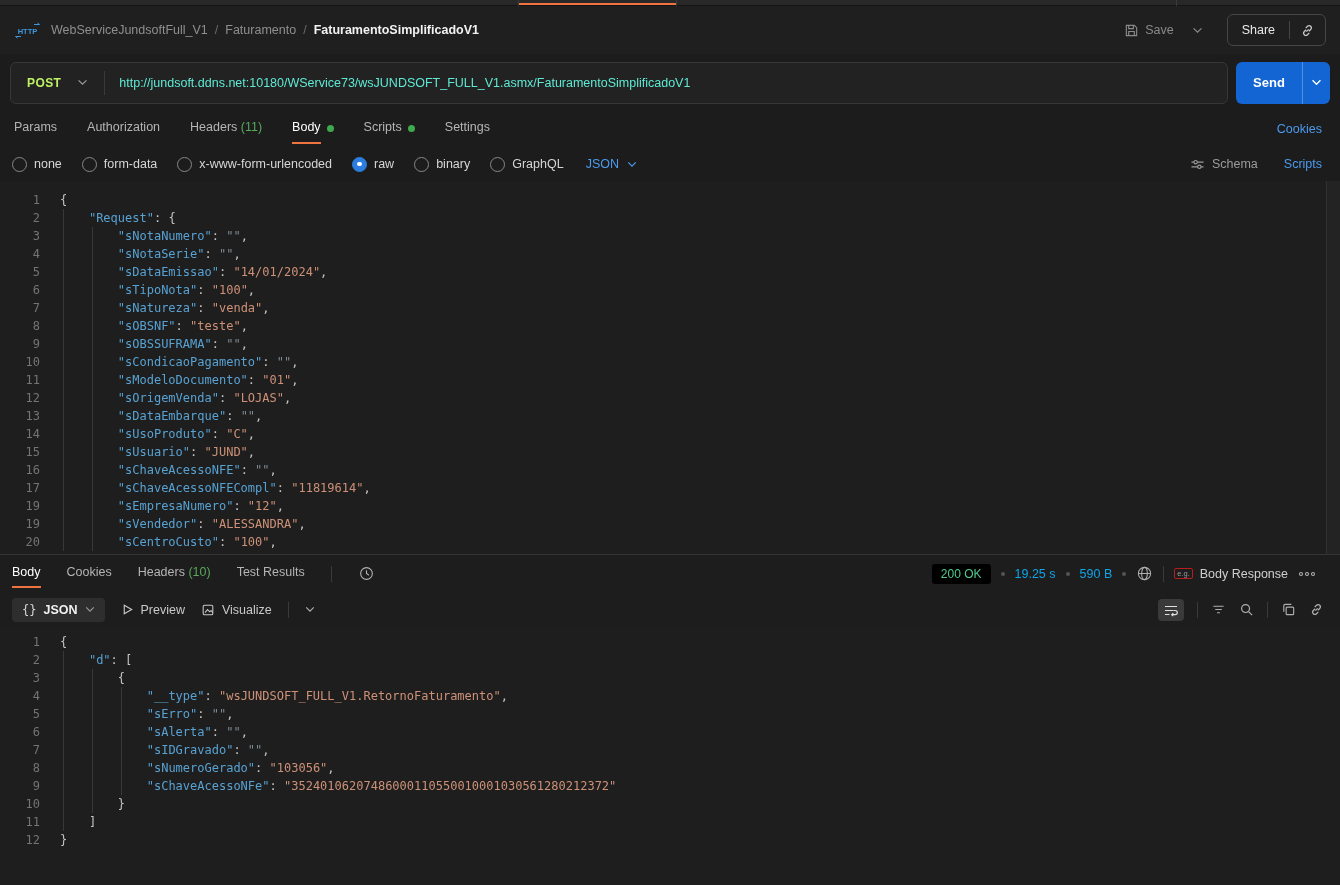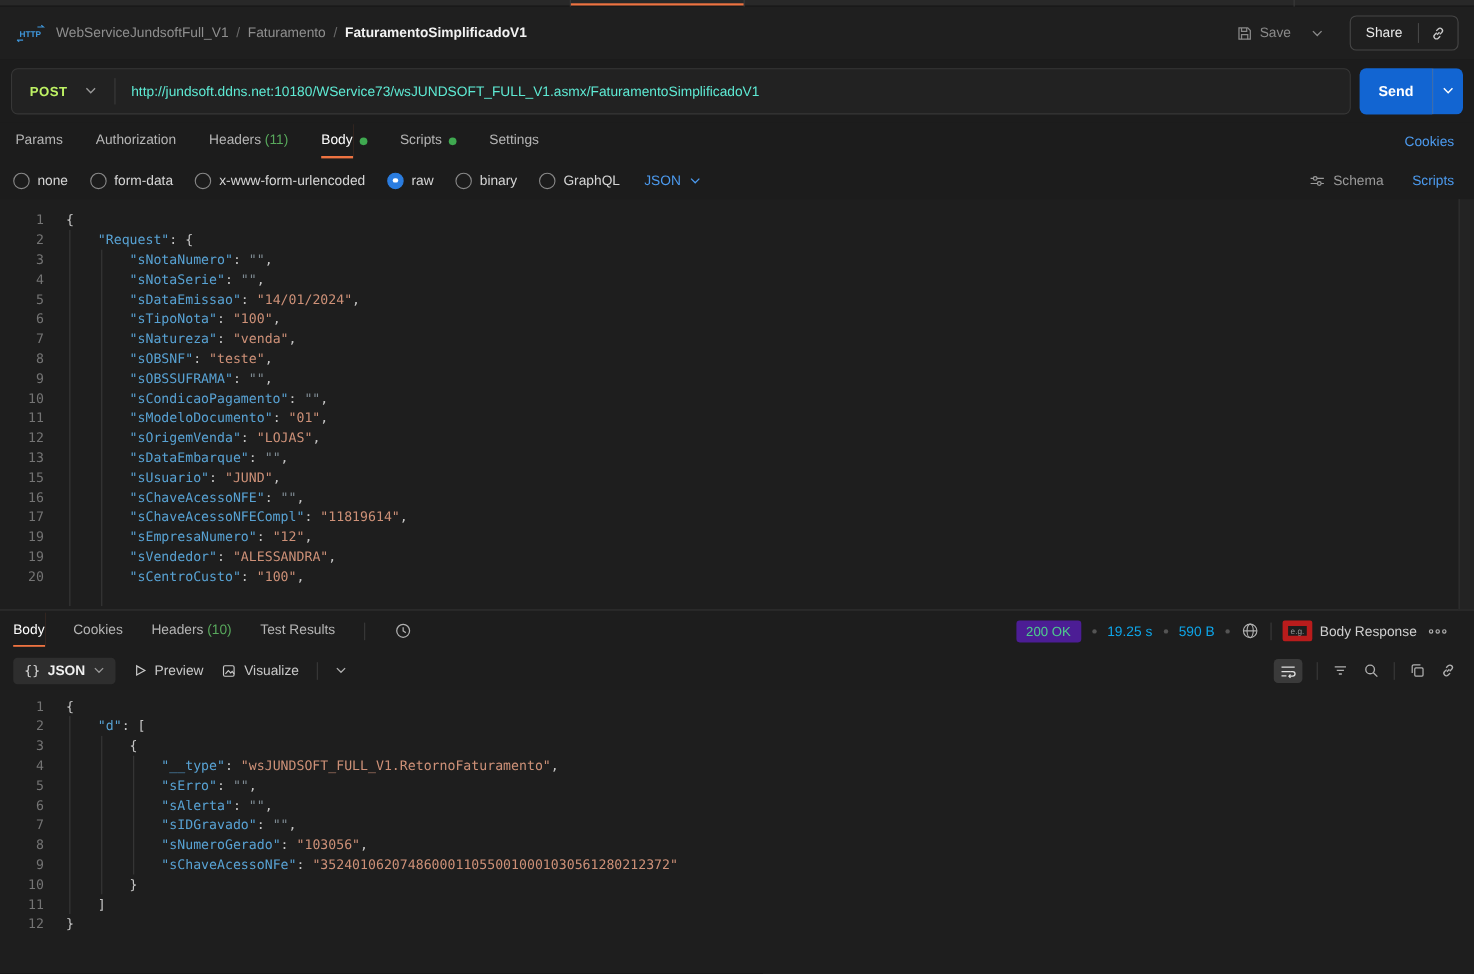--- a/index.html
+++ b/index.html
@@ -70,25 +70,25 @@
   .tk-e { color:#7f8b93; }
   .guide { position:absolute; width:1px; background:#383838; }
   .scrollbar-v { position:absolute; right:0; top:0; bottom:0; width:14px; background:#232323; border-left:1px solid #313131; }
   
   .response { height:330px; display:flex; flex-direction:column; background:#1d1d1d; }
   .resp-tabs { height:37px; display:flex; align-items:stretch; padding:0 12px; gap:26px; }
   .resp-tabs .tab .lbl { padding:10px 0 7px; }
   .resp-vdiv { width:1px; height:16px; background:#3a3a3a; align-self:center; }
   .history-btn { align-self:center; color:#b0b0b0; display:flex; cursor:pointer; }
   .resp-status { margin-left:auto; display:flex; align-items:center; gap:10px; padding-right:12px; }
-  .status-badge { background:#4c1d95; color:#4ecb8d; font-size:12px; padding:3px 9px; border-radius:3px; }
+  .status-badge { background:#000000; color:#4ecb8d; font-size:12px; padding:3px 9px; border-radius:3px; }
   .sep-dot { width:4px; height:4px; border-radius:50%; background:#545454; }
   .meta-txt { color:#0ea5e9; }
   .icon-btn { color:#b0b0b0; display:flex; align-items:center; cursor:pointer; }
-  .eg-box { border:5px solid #b91c1c; border-radius:2px; font-size:7.5px; color:#9a9a9a; padding:1px 2px; line-height:1; letter-spacing:0; }
+  .eg-box { border:1px solid #b91c1c; border-radius:2px; font-size:7.5px; color:#9a9a9a; padding:1px 2px; line-height:1; letter-spacing:0; }
   .save-resp { display:flex; align-items:center; gap:7px; color:#cfcfcf; cursor:pointer; }
   .resp-toolbar { height:35px; display:flex; align-items:center; padding:0 12px; gap:16px; }
   .fmt-chip { display:flex; align-items:center; gap:7px; background:#2e2e2e; border-radius:4px; padding:5px 10px; cursor:pointer; }
   .fmt-braces { color:#d8d8d8; font-family:"DejaVu Sans Mono", monospace; font-size:12px; }
   .fmt-name { color:#f0f0f0; font-weight:bold; }
   .tool-btn { display:flex; align-items:center; gap:7px; color:#c9c9c9; cursor:pointer; }
   .toolbar-right { margin-left:auto; display:flex; align-items:center; gap:13px; padding-right:4px; }
   .wrap-chip { background:#3a3a3a; border-radius:4px; padding:4px 5px; display:flex; color:#e0e0e0; cursor:pointer; }
   .response-editor { flex:1; }
   svg { display:block; }
@@ -295,20 +295,24 @@
         </div>
         <div class="code-line">
           <span class="ln">12</span>
           <span class="code">        <span class="tk-k">"sOrigemVenda"</span><span class="tk-p">: </span><span class="tk-s">"LOJAS"</span><span class="tk-p">,</span></span>
         </div>
         <div class="code-line">
           <span class="ln">13</span>
           <span class="code">        <span class="tk-k">"sDataEmbarque"</span><span class="tk-p">: </span><span class="tk-e">""</span><span class="tk-p">,</span></span>
         </div>
         <div class="code-line">
+          <span class="ln">14</span>
+          <span class="code">        <span class="tk-k">"sUsoProduto"</span><span class="tk-p">: </span><span class="tk-s">"C"</span><span class="tk-p">,</span></span>
+        </div>
+        <div class="code-line">
           <span class="ln">15</span>
           <span class="code">        <span class="tk-k">"sUsuario"</span><span class="tk-p">: </span><span class="tk-s">"JUND"</span><span class="tk-p">,</span></span>
         </div>
         <div class="code-line">
           <span class="ln">16</span>
           <span class="code">        <span class="tk-k">"sChaveAcessoNFE"</span><span class="tk-p">: </span><span class="tk-e">""</span><span class="tk-p">,</span></span>
         </div>
         <div class="code-line">
           <span class="ln">17</span>
           <span class="code">        <span class="tk-k">"sChaveAcessoNFECompl"</span><span class="tk-p">: </span><span class="tk-s">"11819614"</span><span class="tk-p">,</span></span>

